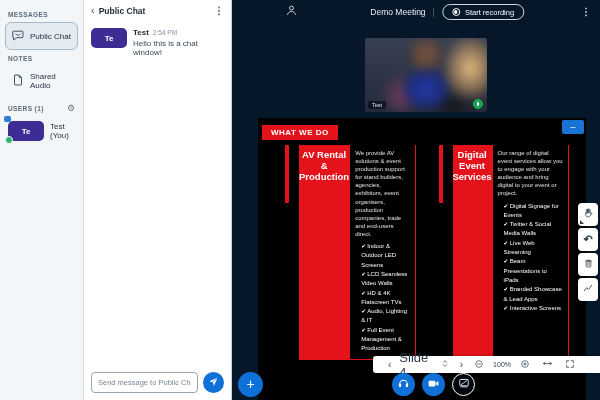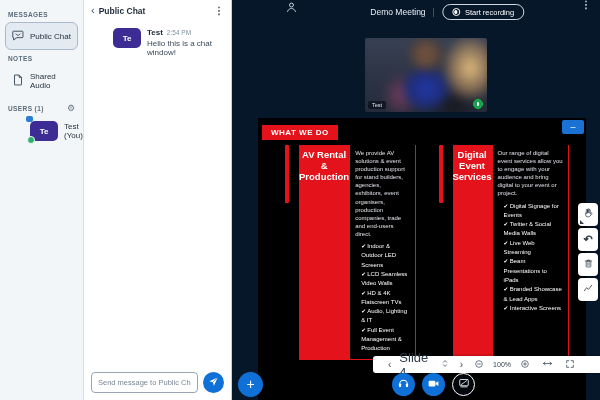--- a/index.html
+++ b/index.html
@@ -9,21 +9,21 @@
   
   .nav{width:84px;background:#f3f6f8;border-right:1px solid #d9dfe5;padding:6px 5px;flex-shrink:0;}
   .nav-label{font-size:6.5px;font-weight:bold;color:#5c6b7a;letter-spacing:.4px;margin:5px 3px 4px;}
   .nav-item{display:flex;align-items:center;gap:5px;padding:5px 5px;border-radius:6px;font-size:8px;color:#26323e;border:1px solid transparent;cursor:pointer;}
   .nav-item.selected{background:#e3eaf1;border:1px solid #a9bacb;}
   .nav-item svg{flex-shrink:0;}
   .users-row{display:flex;align-items:center;justify-content:space-between;margin:8px 3px 4px;}
   .users-row .nav-label{margin:0;}
   .gear{font-size:9px;color:#67788a;cursor:pointer;line-height:1;}
   .user-item{display:flex;align-items:center;gap:6px;padding:4px 3px;font-size:8px;color:#26323e;}
-  .avatar{width:28px;height:20px;border-radius:5px;background:#3c2c94;color:#fff;font-size:8px;font-weight:bold;display:flex;align-items:center;justify-content:center;position:relative;flex-shrink:0;margin-left:22px;}
+  .avatar{width:36px;height:20px;border-radius:5px;background:#3c2c94;color:#fff;font-size:8px;font-weight:bold;display:flex;align-items:center;justify-content:center;position:relative;flex-shrink:0;}
   .presence{position:absolute;left:-3px;bottom:-3px;width:8px;height:8px;border-radius:50%;background:#2bb26b;border:1.5px solid #f3f6f8;}
   .emojibadge{position:absolute;left:-4px;top:-5px;width:7px;height:6px;border-radius:2px;background:#2a7fd4;}
 
   
   .chat{width:148px;background:#fff;border-right:1px solid #c8d0d8;display:flex;flex-direction:column;flex-shrink:0;}
   .chat-header{height:22px;display:flex;align-items:center;padding:0 7px;gap:4px;}
   .back{font-size:11px;color:#3b4a5a;line-height:1;cursor:pointer;margin-top:-2px;}
   .chat-title{font-size:8.5px;font-weight:bold;color:#1f2a37;}
   .kebab{margin-left:auto;color:#3b4a5a;font-size:10px;font-weight:bold;cursor:pointer;line-height:1;}
   .chat-body{flex:1;padding:6px 7px;}
@@ -32,21 +32,21 @@
   .msg-author{font-size:8px;font-weight:bold;color:#1f2a37;}
   .msg-time{font-size:6.5px;color:#8392a3;}
   .msg-text{font-size:8px;color:#3a4a5a;margin-top:2px;}
   .chat-footer{display:flex;align-items:center;gap:5px;padding:7px;}
   .chat-input{flex:1;height:21px;border:1px solid #98a4b1;border-radius:4px;font-size:7.5px;padding:0 6px;color:#26323e;outline:none;min-width:0;}
   .chat-input::placeholder{color:#7a8997;}
   .send-btn{width:21px;height:21px;border-radius:50%;background:#0f70d7;border:none;display:flex;align-items:center;justify-content:center;cursor:pointer;flex-shrink:0;}
 
   
   .stage{flex:1;background:#06172a;position:relative;overflow:hidden;}
-  .topbar{height:24px;display:flex;padding:0 9px;position:relative;margin-left:44px;}
+  .topbar{height:24px;display:flex;align-items:center;padding:0 9px;position:relative;margin-left:44px;}
   .topbar-center{position:absolute;left:50%;top:0;height:24px;transform:translateX(-44%);display:flex;align-items:center;gap:7px;}
   .meeting-title{font-size:8.5px;color:#e8eef5;white-space:nowrap;}
   .topbar-sep{color:#55687c;font-size:9px;}
   .record-pill{display:flex;align-items:center;gap:5px;border:1px solid #cfd8e3;border-radius:10px;padding:2.5px 9px;cursor:pointer;background:transparent;}
   .rec-dot{width:8px;height:8px;border-radius:50%;border:1.5px solid #fff;display:flex;align-items:center;justify-content:center;}
   .rec-dot i{width:3.5px;height:3.5px;border-radius:50%;background:#fff;}
   .record-label{font-size:7.5px;color:#fff;white-space:nowrap;}
   .topbar .kebab{color:#cfd8e3;}
 
   

